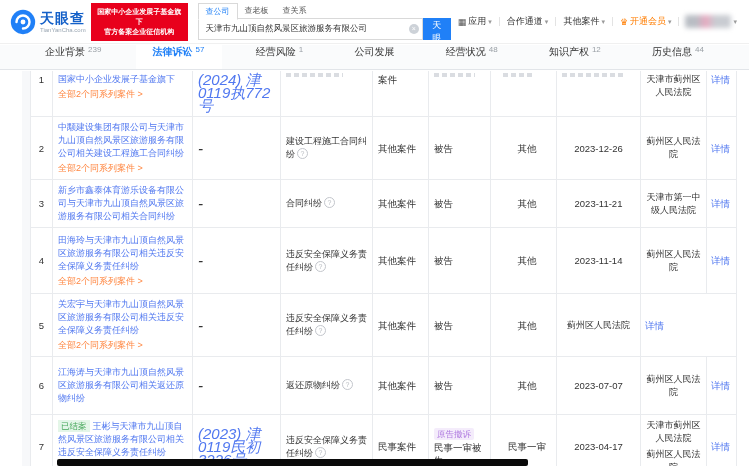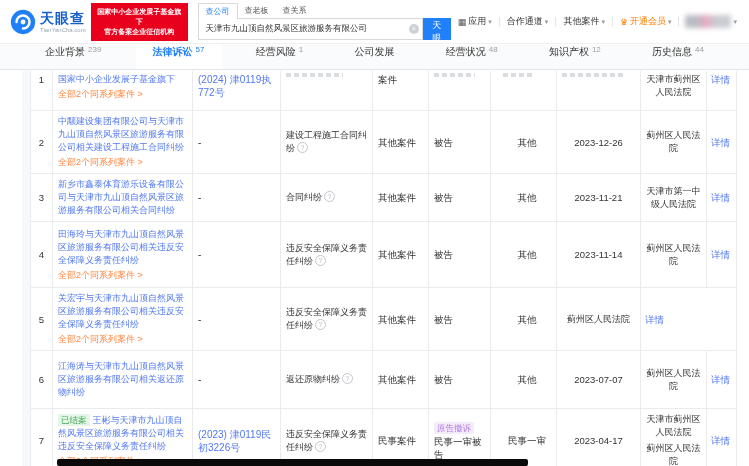--- a/index.html
+++ b/index.html
@@ -55,21 +55,21 @@
   .left-rail{position:absolute;left:22px;top:71px;bottom:0;width:8px;background:#f7f8fa;}
   .table{position:absolute;top:71px;left:30px;width:705px;background:#fff;
     border-left:1px solid var(--border);border-right:1px solid var(--border);}
   .trow{display:grid;grid-template-columns:22px 140px 88px 92px 56px 62px 66px 84px 66px 29px;
     border-bottom:1px solid var(--border);box-sizing:border-box;}
   .cell{border-right:1px solid var(--border);padding:4px 5px;display:flex;flex-direction:column;
     justify-content:center;font-size:9.5px;line-height:13px;box-sizing:border-box;overflow:hidden;}
   .cell:last-child{border-right:none;}
   .c-idx{align-items:center;}
   .c-name{font-size:9px;justify-content:center;}
-  .c-no{font-size:10px;}
+  .c-no{font-size:15px;font-style:italic;}
   .c-cause{font-size:9px;}
   .c-court{font-size:9px;text-align:center;}
   .c-date{align-items:center;}
   .c-proc{padding-left:12px;text-align:center;}
   .c-detail{padding-left:4px;}
   .link{color:var(--link);cursor:pointer;}
   .plain{color:#333;}
   .series{display:block;color:var(--orange);margin-top:2px;cursor:pointer;}
   .badge-green{display:inline;background:var(--green-bg);color:var(--green);font-size:8.5px;
     padding:1px 3px;border-radius:0;margin-right:3px;}

